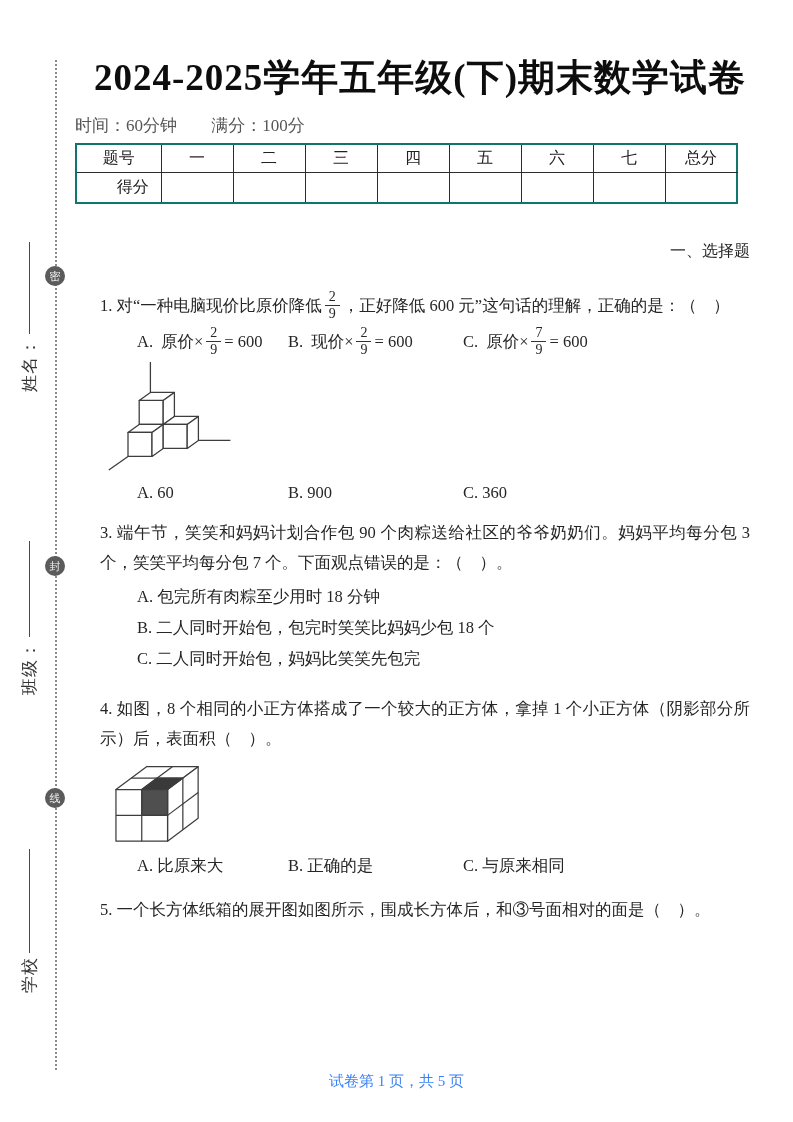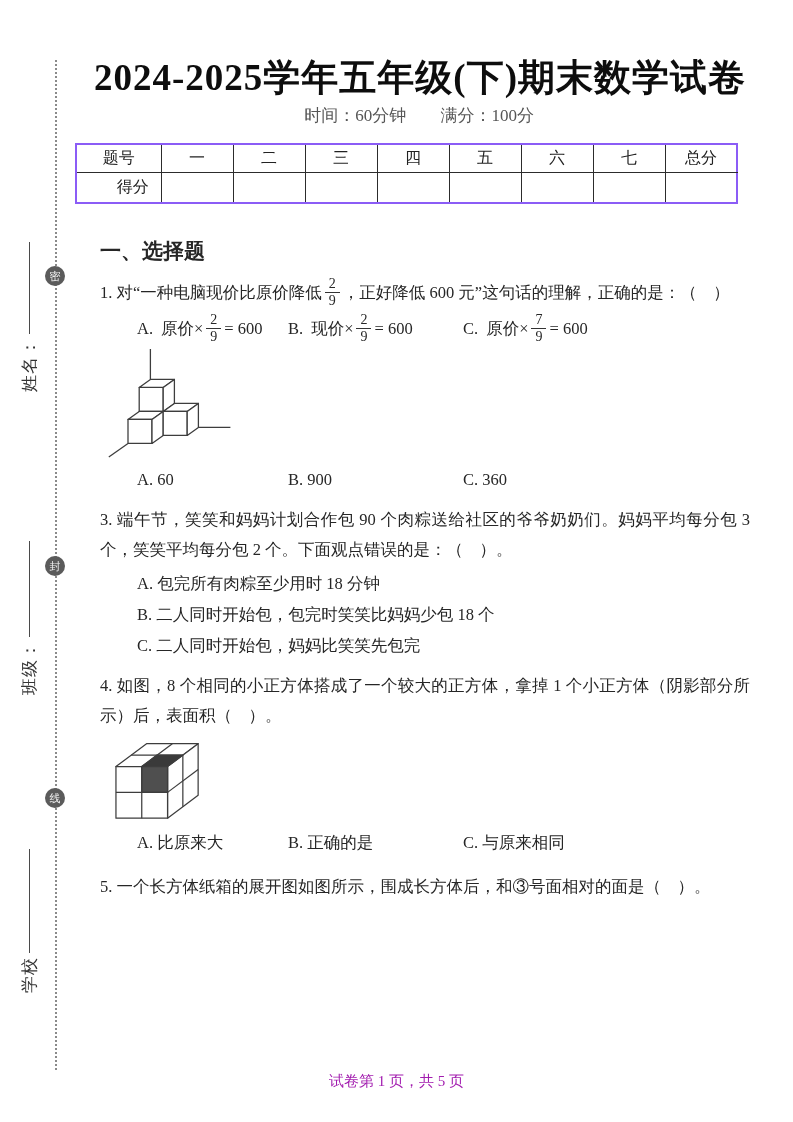--- a/index.html
+++ b/index.html
@@ -28,64 +28,64 @@
   }
   .v-rule { display:inline-block; border-top:1.6px solid #4a4a4a; flex:1; margin-left:4px; }
 
   
   .title {
     position:absolute; top:53px; left:75px; width:690px;
     text-align:center; font-size:37px; font-weight:bold; color:#0d0d0d;
     letter-spacing:1px;
   }
   .meta {
-    position:absolute; top:104px; left:75px; width:688px;
-    text-align:center; font-size:17px; color:#565656;
+    position:absolute; top:114px; left:75px; width:688px;
+    text-align:left; font-size:17px; color:#565656;
   }
   .meta .gap { margin-left:30px; }
 
   .score-table {
     position:absolute; top:143px; left:75px; width:550px;
     border-collapse:collapse; table-layout:fixed;
-    border:2px solid #8b5cf6;
+    border:2px solid #0f766e;
   }
   .score-table td {
     border:1px solid #2c2c2c; text-align:center;
     font-size:16px; color:#222; padding:0;
   }
   .score-table tr:nth-child(1) td { height:27px; }
   .score-table tr:nth-child(2) td { height:29px;padding-left:28px; }
 
   
   .body {
     position:absolute; left:100px; top:236px; width:650px;
     font-size:16.5px; line-height:30px; color:#262626;
   }
-  .sec-title { font-weight:bold; font-size:21px; }
+  .sec-title { font-weight:normal; font-size:16px;text-align:right; }
   .q { margin-top:9px; text-align:justify; }
   .frac {
     display:inline-block; vertical-align:middle; text-align:center;
     line-height:1.12; font-size:14px; margin:0 3px; transform:translateY(-2px);
   }
   .frac .num, .frac .den { display:block; padding:0 4px; }
   .frac .den { border-top:1.4px solid #333; }
 
   .opt-row { display:flex; align-items:center; margin-top:2px; }
   .opt-row .c1 { margin-left:37px; width:151px; }
   .opt-row .c2 { width:175px; }
   .opt-row .c3 { flex:1; }
   .opt-lines div { margin-left:37px; margin-top:1px; }
   .opt-label { margin-right:8px; }
 
   .fig2 { margin:2px 0 0 12px; display:block; }
   .fig4 { margin:5px 0 2px 10px; display:block; }
 
   .footer {
     position:absolute; top:1072px; left:0; width:793px;
-    text-align:center; font-size:15px; color:#a21caf;
+    text-align:center; font-size:15px; color:#3b82f6;
   }
   svg { overflow:visible; }
 </style>
 </head>
 <body>
 
 <div class="page">
 
   <div class="seal-line"></div>
   <div class="seal-badge" style="top:266px;">密</div>
@@ -147,21 +147,21 @@
       <td></td>
           <td></td>
     </tr>
   </tbody>
     </table>
 
   <div class="body">
 
     <div class="sec-title">一、选择题</div>
 
-    <div class="q" style="margin-top:12px;">
+    <div class="q" style="margin-top:25px;">
       <span>1. 对“一种电脑现价比原价降低</span><span class="frac"><span class="num">2</span><span class="den">9</span></span><span>，正好降低 600 元”这句话的理解，正确的是：（　）</span>
     </div>
     <div class="opt-row" style="margin-top:4px;">
       <span class="c1">
         <span class="opt-label">A.</span><span>原价×</span><span class="frac"><span class="num">2</span><span class="den">9</span></span><span>= 600</span>
       </span>
       <span class="c2">
         <span class="opt-label">B.</span><span>现价×</span><span class="frac"><span class="num">2</span><span class="den">9</span></span><span>= 600</span>
       </span>
       <span class="c3">
@@ -187,28 +187,28 @@
 
       <line x1="108" y1="98" x2="148" y2="98"></line>
       <line x1="20" y1="118" x2="-4" y2="135"></line>
     </svg>
     <div class="opt-row" style="margin-top:4px;">
       <span class="c1">A. 60</span>
       <span class="c2">B. 900</span>
       <span class="c3">C. 360</span>
     </div>
 
-    <div class="q" style="margin-top:10px;">3. 端午节，笑笑和妈妈计划合作包 90 个肉粽送给社区的爷爷奶奶们。妈妈平均每分包 3 个，笑笑平均每分包 2 个。下面观点错误的是：（　）。</div>
+    <div class="q" style="margin-top:10px;">3. 端午节，笑笑和妈妈计划合作包 90 个肉粽送给社区的爷爷奶奶们。妈妈平均每分包 3 个，笑笑平均每分包 7 个。下面观点错误的是：（　）。</div>
     <div class="opt-lines" style="margin-top:4px;">
       <div>A. 包完所有肉粽至少用时 18 分钟</div>
       <div>B. 二人同时开始包，包完时笑笑比妈妈少包 18 个</div>
       <div>C. 二人同时开始包，妈妈比笑笑先包完</div>
     </div>
 
-    <div class="q" style="margin-top:10px;">4. 如图，8 个相同的小正方体搭成了一个较大的正方体，拿掉 1 个小正方体（阴影部分所示）后，表面积（　）。</div>
+    <div class="q" style="margin-top:20px;">4. 如图，8 个相同的小正方体搭成了一个较大的正方体，拿掉 1 个小正方体（阴影部分所示）后，表面积（　）。</div>
     <svg class="fig4" width="96" height="86" viewBox="0 0 100 90" fill="none" stroke="#3d3d3d" stroke-width="1.3" stroke-linejoin="round">
 
       <polygon points="6,32 60,32 92,8 38,8" fill="#fff"></polygon>
 
       <polygon points="60,32 92,8 92,62 60,86" fill="#fff"></polygon>
 
       <rect x="6" y="32" width="54" height="54" fill="#fff"></rect>
 
       <polygon points="33,32 60,32 76,20 49,20" fill="#3a3a3a"></polygon>
       <rect x="33" y="32" width="27" height="27" fill="#4f4f4f"></rect>

